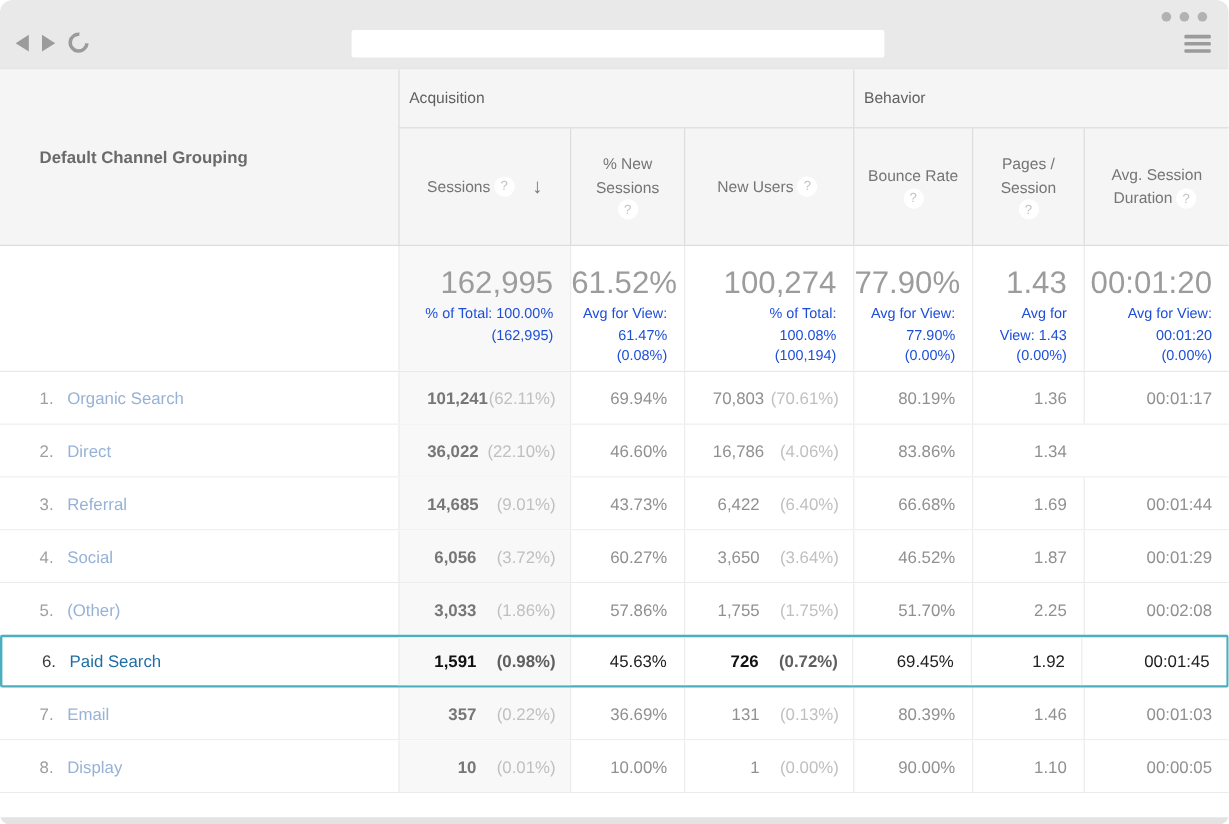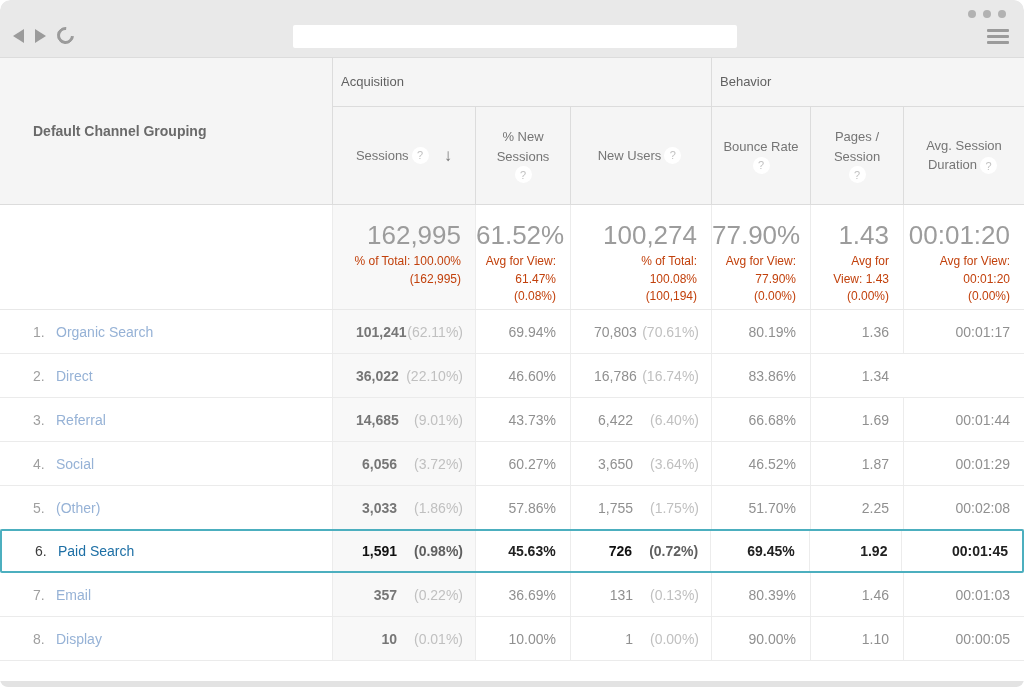--- a/index.html
+++ b/index.html
@@ -36,21 +36,21 @@
   .sort-arrow{font-size:17px;color:#757575;margin-left:12px;}
   .inline-head{flex-direction:row;}
   .narrow .lbl{display:block;max-width:62px;}
   .narrow5 .lbl{display:block;max-width:58px;}
   .dur-head{padding:0 12px;display:block;align-content:center;}
 
   
   .summary{display:flex;border-bottom:1px solid #e8e8e8;height:105px;box-sizing:border-box;}
   .sum-cell{text-align:right;padding:15px 14px 0 0;border-left:1px solid #ececec;box-sizing:border-box;}
   .sum-cell .big{font-size:26px;color:#9c9c9c;line-height:1.2;}
-  .sum-cell .sub{font-size:12px;color:#c2410c;white-space:pre-line;line-height:1.45;margin-top:2px;}
+  .sum-cell .sub{font-size:12px;color:#1d4ed8;white-space:pre-line;line-height:1.45;margin-top:2px;}
   .sessions-bg{background:#f8f8f8;}
 
   
   .tr{display:flex;height:44px;align-items:stretch;border-bottom:1px solid #ebebeb;box-sizing:border-box;background:#fff;}
   .td{display:flex;align-items:center;font-size:14px;color:#909090;border-left:1px solid #ececec;box-sizing:border-box;}
   .td.first{border-left:none;}
   .row-num{display:inline-block;width:23px;margin-left:33px;color:#9f9f9f;}
   .channel-link{color:#96b2d6;text-decoration:none;cursor:pointer;}
   .num-cell{justify-content:flex-end;padding-right:12px;padding-left:23px;}
   .num-cell .val{flex:1;text-align:right;font-weight:bold;color:#767676;}
@@ -59,21 +59,21 @@
   .rcell{justify-content:flex-end;padding-right:14px;}
 
   
   .tr.hl{border:2px solid #4cafbf;border-radius:2px;position:relative;z-index:2;margin-top:-1px;background:#fff;}
   .tr.hl .row-num{color:#3c3c3c;}
   .tr.hl .channel-link{color:#1d6fa5;}
   .tr.hl .td{color:#212121;}
   .tr.hl .num-cell .val{color:#111;}
   .tr.hl .num-cell .val.plain{color:#111;font-weight:bold;}
   .tr.hl .num-cell .pct{color:#5f5f5f;font-weight:bold;}
-  .tr.hl .rcell{font-weight:bold;}
+  .tr.hl .rcell{font-weight:normal;}
 
   .bottom-space{height:19px;background:#fff;}
   .bottom-edge{position:absolute;bottom:0;left:0;width:100%;height:6px;background:#e3e3e3;border-radius:0 0 8px 8px;}
 </style>
 </head>
 <body>
 
 <div class="window">
 
   <div class="chrome">
@@ -195,21 +195,21 @@
         <span class="row-num">2.</span>
         <a class="channel-link">Direct</a>
       </div>
       <div class="td c1 num-cell sessions-bg">
         <span class="val">36,022</span>
         <span class="pct">(22.10%)</span>
       </div>
       <div class="td c2 rcell">46.60%</div>
       <div class="td c3 num-cell">
         <span class="val plain">16,786</span>
-        <span class="pct">(16.74%)</span>
+        <span class="pct">(4.06%)</span>
       </div>
       <div class="td c4 rcell">83.86%</div>
       <div class="td c5 rcell">1.34</div>
     </div>
 
     <div class="tr">
       <div class="td c0 first">
         <span class="row-num">3.</span>
         <a class="channel-link">Referral</a>
       </div>

